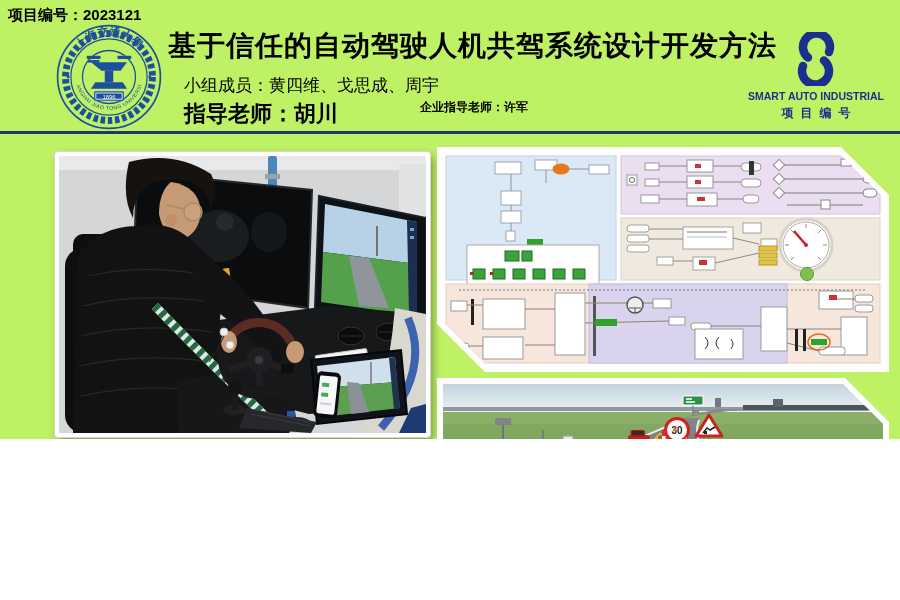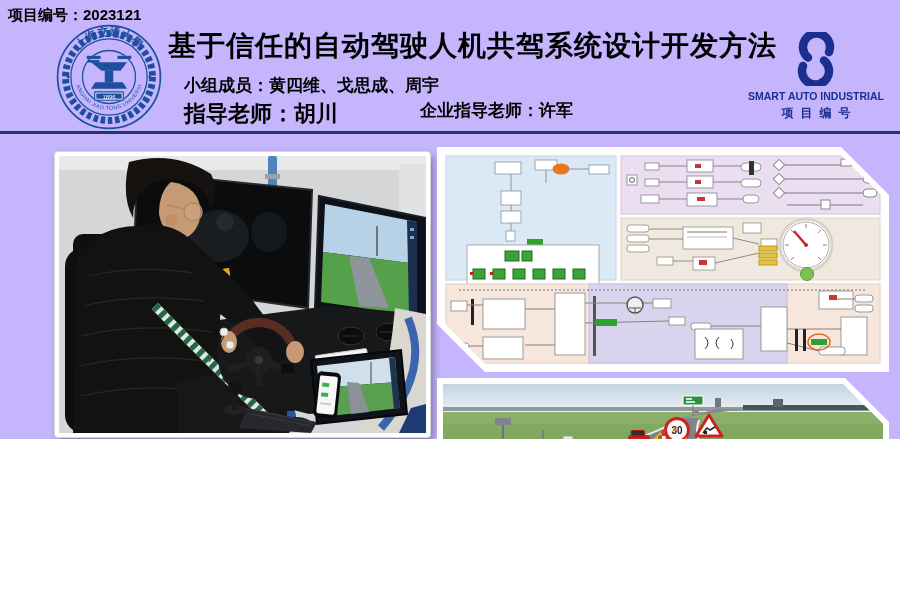--- a/index.html
+++ b/index.html
@@ -1,25 +1,25 @@
 <!DOCTYPE html>
 <html><head>
 <meta charset="utf-8">
 <style>
   html,body{margin:0;padding:0;background:#fff;}
-  .stage{position:relative;width:900px;height:439px;background:#c4b5fd;overflow:hidden;
+  .stage{position:relative;width:900px;height:439px;background:#bef264;overflow:hidden;
          font-family:"Liberation Sans",sans-serif;color:#000;}
   .abs{position:absolute;}
   
   .project-label{left:8px;top:6px;font-size:15px;font-weight:bold;}
   .main-title{left:168px;top:27px;width:600px;text-align:center;font-size:28px;
               font-weight:bold;letter-spacing:1px;white-space:nowrap;}
-  .team-line{left:184px;top:74px;font-size:17px;font-weight:bold;}
+  .team-line{left:184px;top:74px;font-size:17px;font-weight:normal;}
   .advisor-line{left:184px;top:99px;font-size:22px;font-weight:bold;}
-  .ent-advisor-line{left:420px;top:99px;font-size:17px;font-weight:bold;}
+  .ent-advisor-line{left:420px;top:99px;font-size:12px;font-weight:bold;}
   .seal{left:56px;top:24px;width:106px;height:106px;}
   .company{left:735px;top:32px;width:162px;text-align:center;}
   .company .mark{width:54px;height:54px;margin:0 auto;display:block;}
   .company .en{font-size:10.5px;font-weight:bold;color:#1b2f8f;margin-top:4px;white-space:nowrap;}
   .company .cn{font-size:12px;font-weight:bold;color:#1b2f8f;letter-spacing:7px;margin-top:3px;padding-left:7px;}
   .divider{left:0;top:131px;width:900px;height:3px;background:#1f3864;}
   
   .photo{background:#fff;border:4px solid #fff;border-radius:3px;
          box-shadow:0 0 0 1px #d6d6d6, 3px 4px 8px rgba(0,0,0,.38);}
   .photo svg{display:block;}

